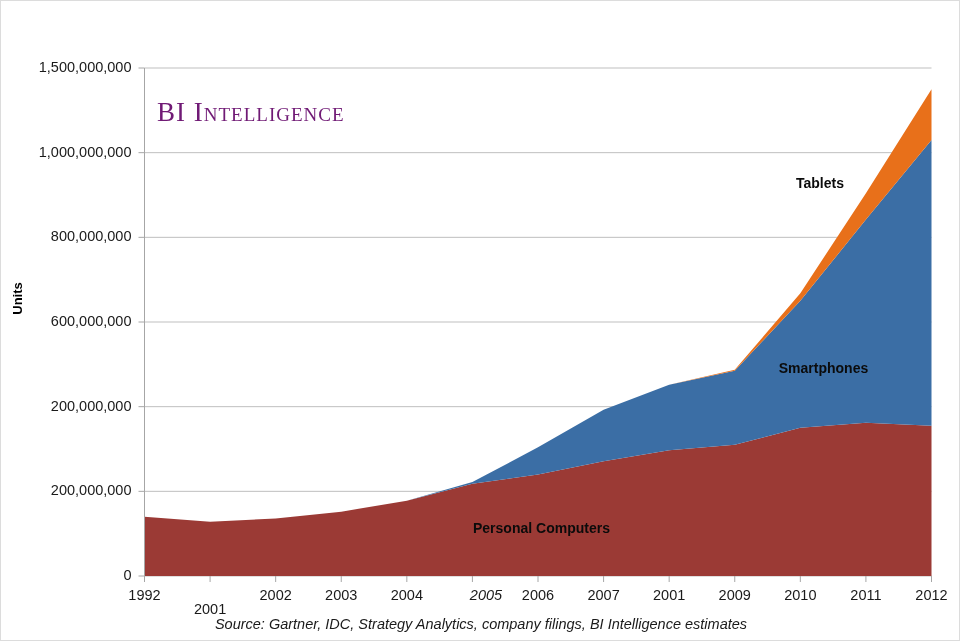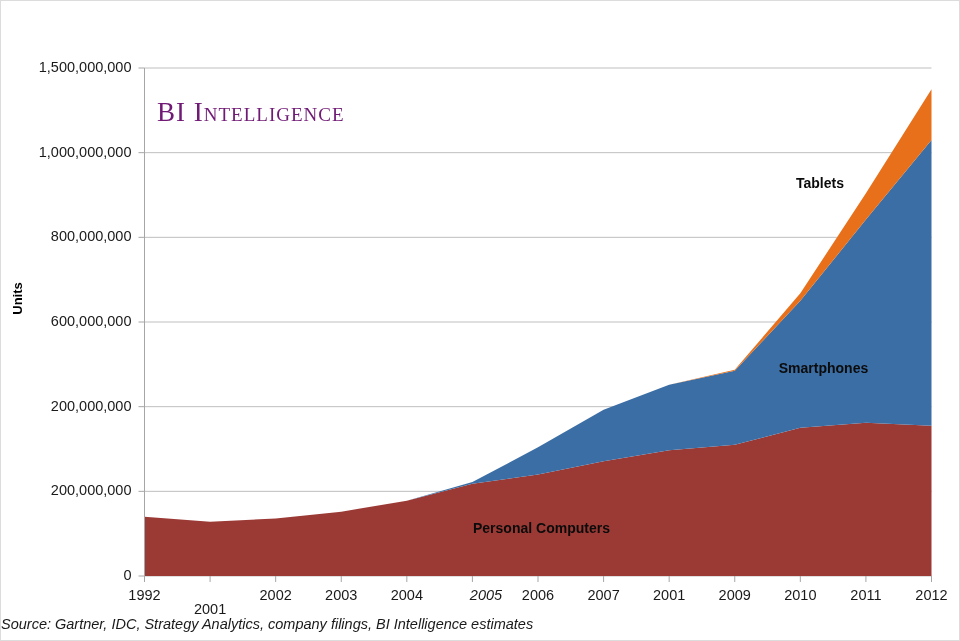--- a/index.html
+++ b/index.html
@@ -75,21 +75,21 @@
     font-size: 14px;
     font-weight: bold;
     color: #0b0b0b;
     white-space: nowrap;
   }
   #source-note {
     position: absolute;
     left: 0;
     top: 615px;
     width: 960px;
-    text-align: left;
+    text-align: center;
     font-size: 14.5px;
     font-style: italic;
     color: #1a1a1a;
   }
   svg { display: block; }
 </style>
 </head>
 <body>
 
 <div id="chart-root">

